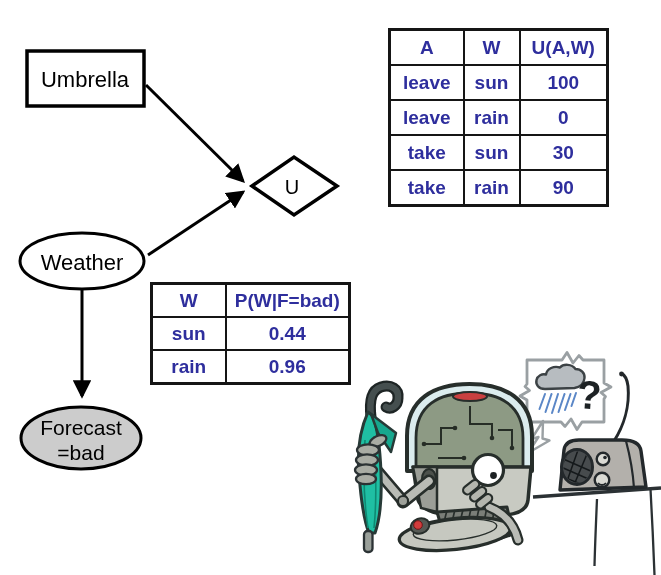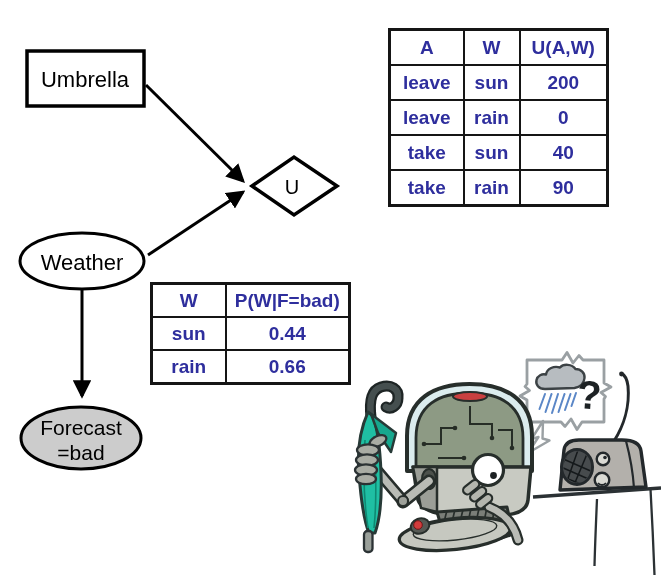--- a/index.html
+++ b/index.html
@@ -190,31 +190,31 @@
       </colgroup>
     <tbody>
         <tr>
       <th>A</th>
       <th>W</th>
       <th>U(A,W)</th>
     </tr>
     <tr>
       <td>leave</td>
       <td>sun</td>
-      <td>200</td>
+      <td>100</td>
     </tr>
     <tr>
       <td>leave</td>
       <td>rain</td>
       <td>0</td>
     </tr>
     <tr>
       <td>take</td>
       <td>sun</td>
-      <td>40</td>
+      <td>30</td>
     </tr>
     <tr>
       <td>take</td>
       <td>rain</td>
       <td>90</td>
     </tr>
   </tbody>
     </table>
 
   <table id="probTable" class="tbl">
@@ -226,18 +226,18 @@
         <tr>
       <th>W</th>
       <th>P(W|F=bad)</th>
     </tr>
     <tr>
       <td>sun</td>
       <td>0.44</td>
     </tr>
     <tr>
       <td>rain</td>
-      <td>0.66</td>
+      <td>0.96</td>
     </tr>
   </tbody>
     </table>
 
 </div>
 
 </body></html>

